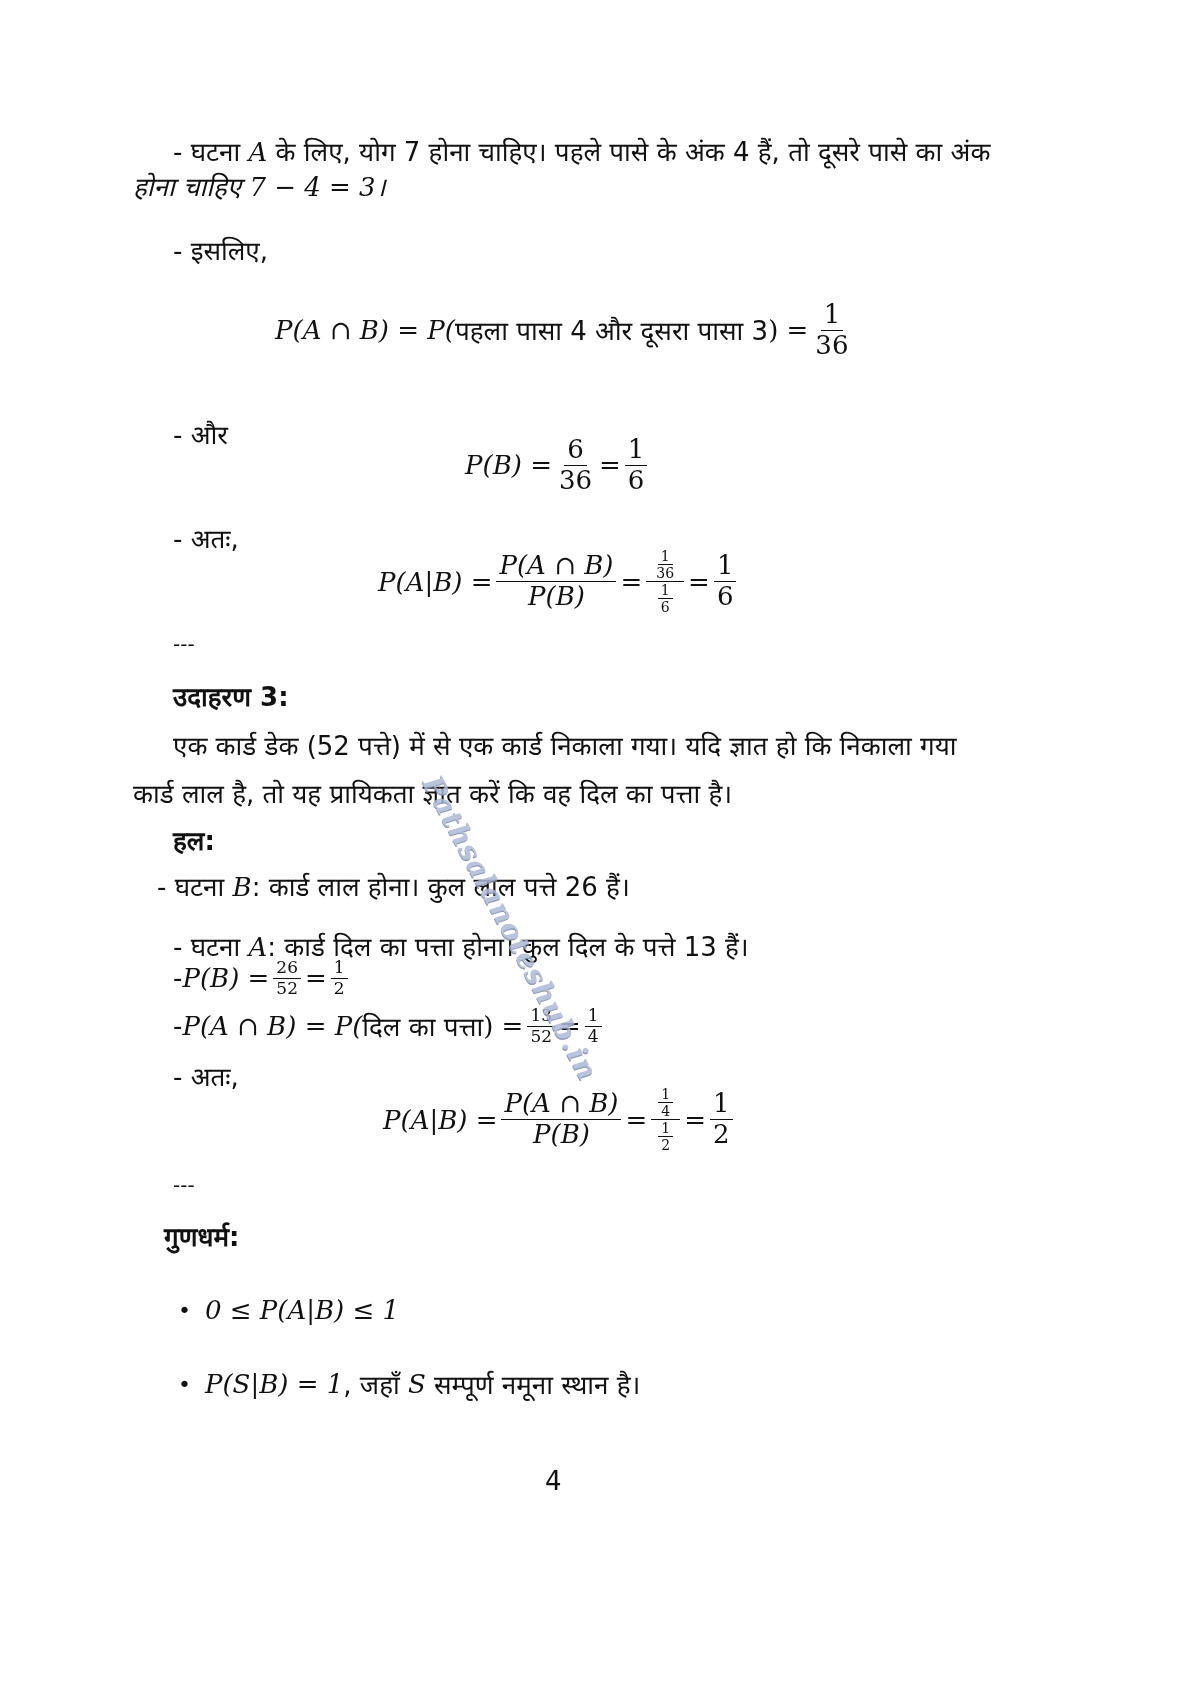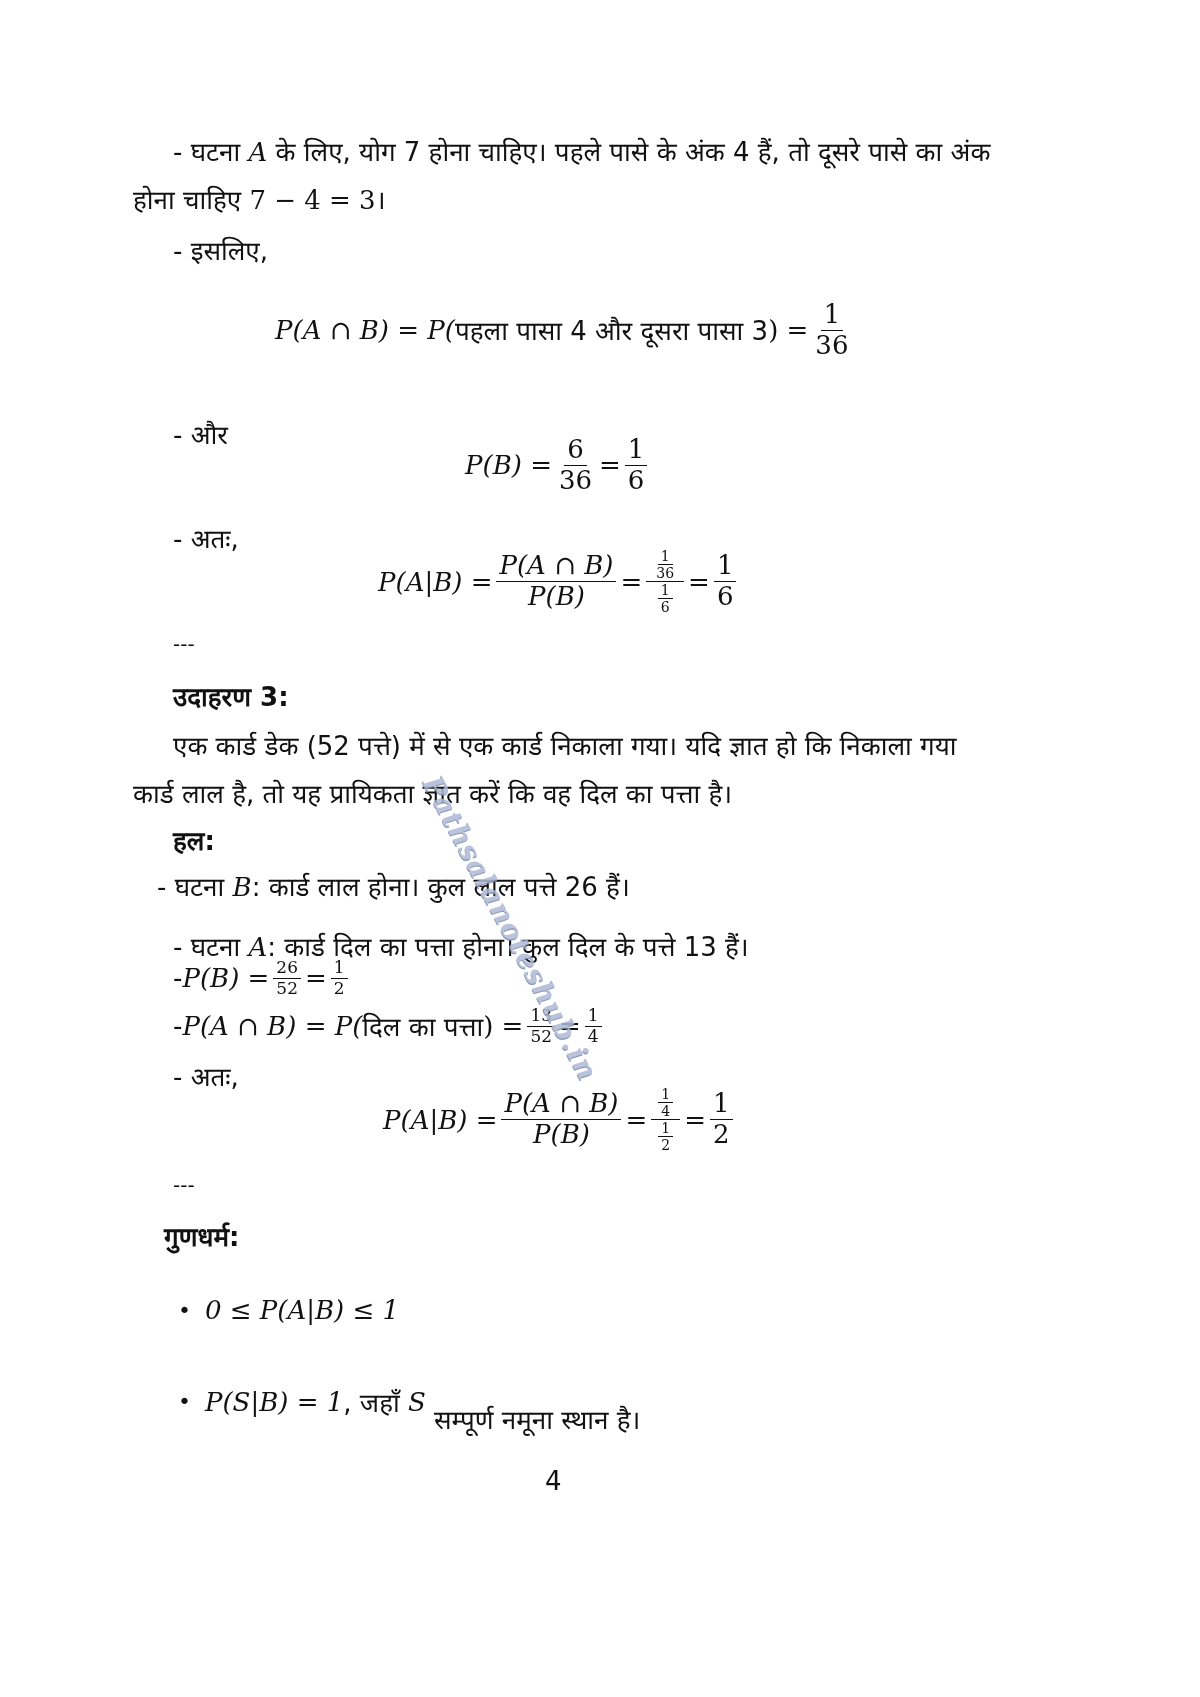--- a/index.html
+++ b/index.html
@@ -22,21 +22,21 @@
   .bullet { font-size:22px; margin-right:14px; }
   .pagenum { font-size:26px; }
 </style>
 </head>
 <body>
 
 <div class="abs" style="left:173px; top:133px;">
   <span>- घटना </span><span class="mi">A</span><span> के लिए, योग 7 होना चाहिए। पहले पासे के अंक 4 हैं, तो दूसरे पासे का अंक</span>
 </div>
 
-<div class="abs" style="left:133px; top:181px;">
+<div class="abs" style="left:133px; top:168px;font-style:italic;">
   <span>होना चाहिए </span><span class="math">7 − 4 = 3</span><span>।</span>
 </div>
 
 <div class="abs" style="left:173px; top:232px;">- इसलिए,</div>
 
 <div class="abs" style="left:275px; top:300px; display:flex; align-items:center;">
   <span class="mi">P(A ∩ B) = P(</span>
   <span>पहला पासा 4 और दूसरा पासा 3</span>
   <span class="math">) =</span>
   <span class="frac math">
@@ -166,18 +166,18 @@
 <div class="abs" style="left:178px; top:1295px; display:flex; align-items:center;">
   <span class="bullet">•</span>
   <span class="mi">0 ≤ P(A|B) ≤ 1</span>
 </div>
 
 <div class="abs" style="left:178px; top:1366px; display:flex; align-items:center;">
   <span class="bullet">•</span>
   <span class="mi">P(S|B) = 1</span>
   <span style="white-space:pre;">, जहाँ </span>
   <span class="mi">S</span>
-  <span style="white-space:pre;margin-top:35px;"> सम्पूर्ण नमूना स्थान है।</span>
+  <span style="white-space:pre;"> सम्पूर्ण नमूना स्थान है।</span>
 </div>
 
 <div class="abs pagenum" style="left:545px; top:1466px;">4</div>
 
 <div class="watermark">Pathsalanoteshub.in</div>
 
 </body></html>

